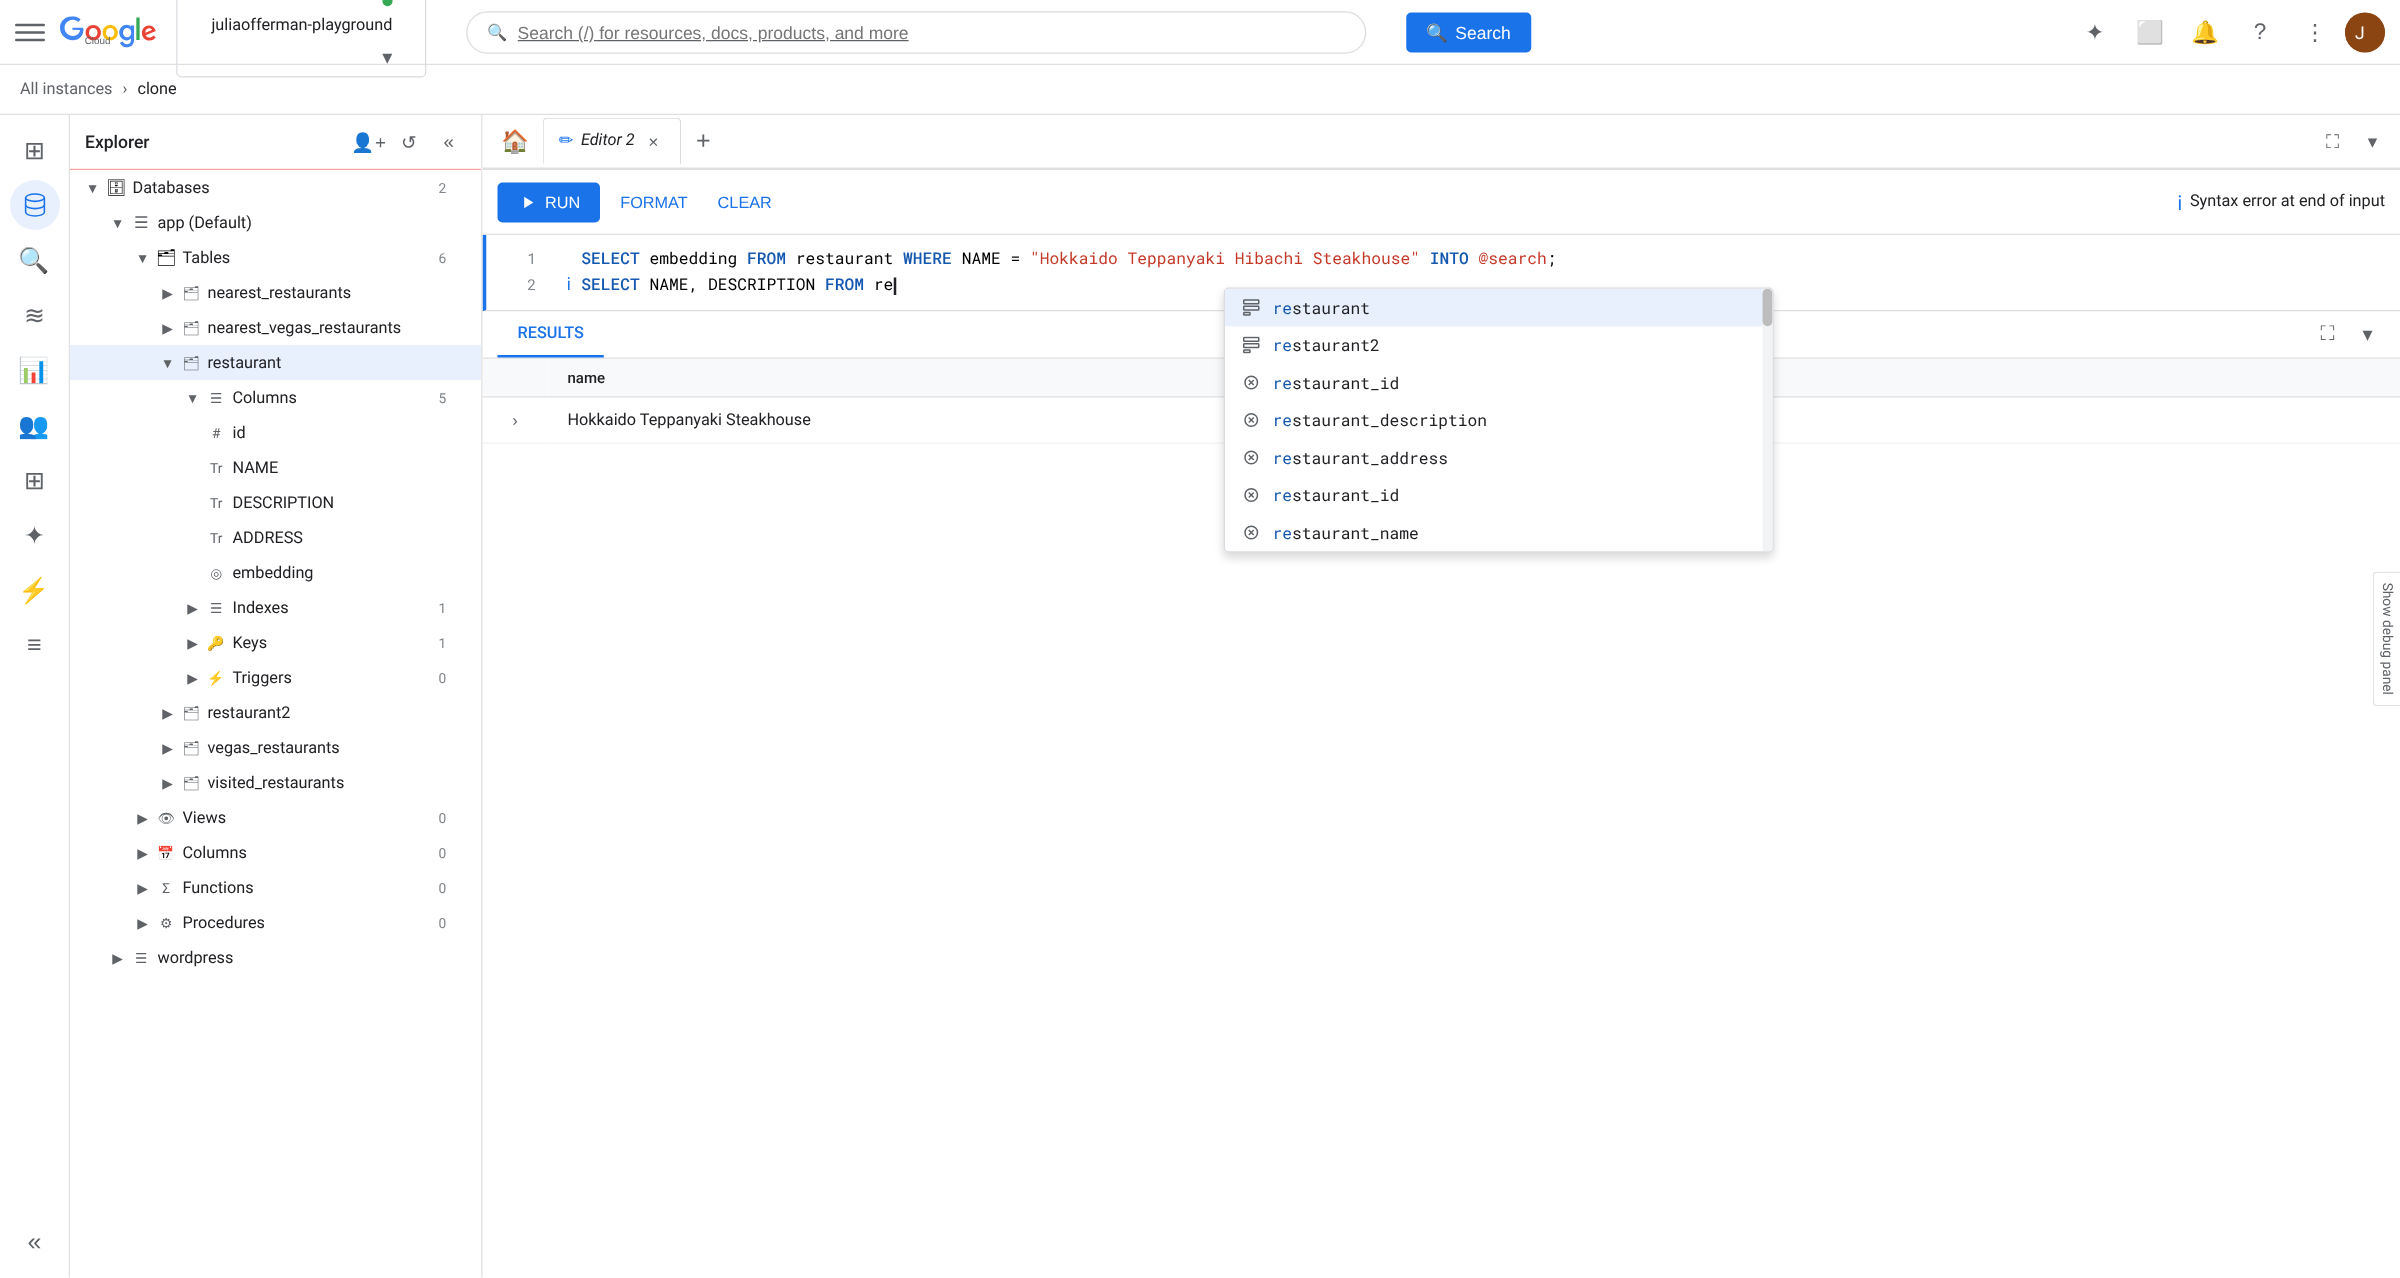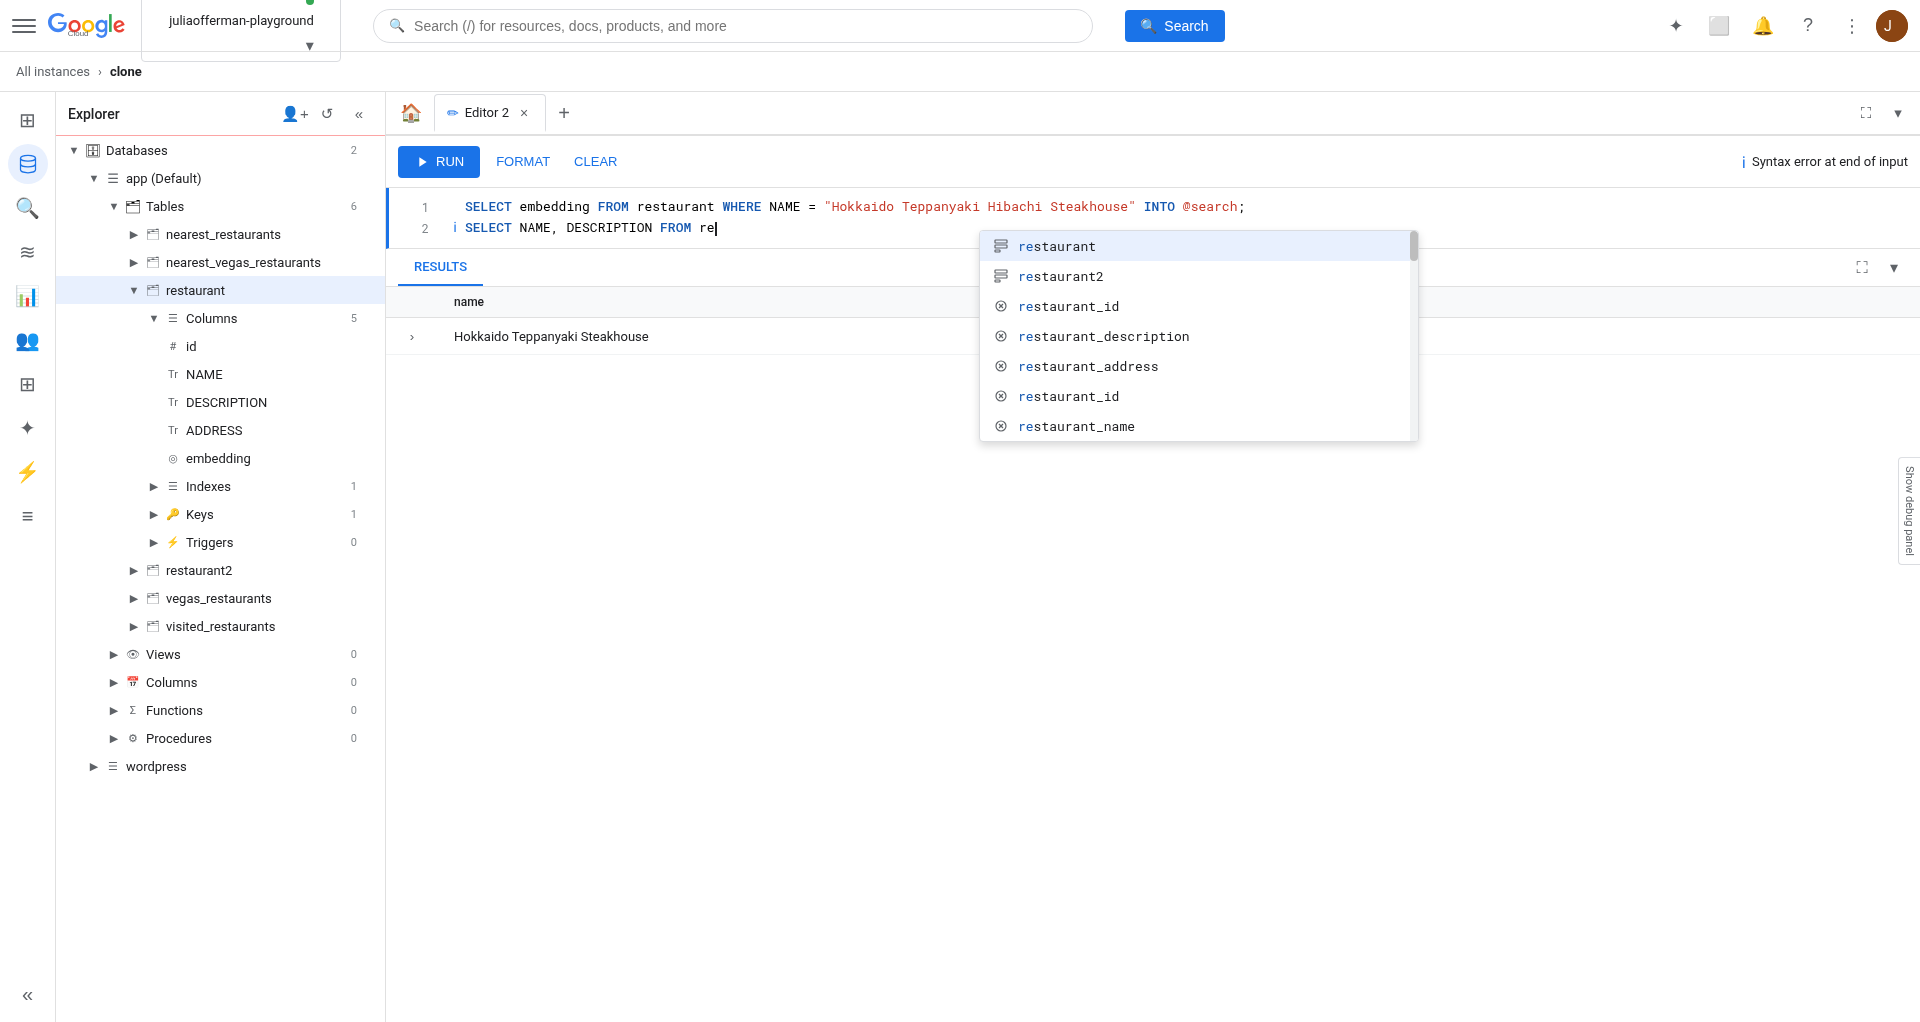--- a/index.html
+++ b/index.html
@@ -29,38 +29,38 @@
       padding: 6px 26px; gap: 8px; cursor: pointer; min-width: 200px; flex-direction: column;
     }
     .project-selector .dot { width: 8px; height: 8px; border-radius: 50%; background: #34a853; }
     .project-name { font-size: 13px; color: #202124; }
     .chevron-down { color: #5f6368; font-size: 16px; }
     .search-bar {
       flex: 1; max-width: 720px; display: flex; align-items: center;
       border: 1px solid #dadce0; border-radius: 24px; padding: 8px 16px; gap: 8px;
       margin: 0 20px;
     }
-    .search-bar input { border: none; outline: none; width: 100%; font-size: 14px; color: #5f6368; background: transparent; }
+    .search-bar input { border: none; outline: none; width: 100%; font-size: 14px; color: #5f6368; background: transparent; text-decoration: underline; }
     .search-btn {
       display: flex; align-items: center; gap: 6px; background: #1a73e8; color: #fff;
       border: none; border-radius: 4px; padding: 8px 16px; cursor: pointer; font-size: 14px;
     }
     .nav-icons { display: flex; align-items: center; gap: 4px; margin-left: auto; }
     .nav-icon-btn { width: 40px; height: 40px; border-radius: 50%; border: none; background: transparent; cursor: pointer; display: flex; align-items: center; justify-content: center; color: #5f6368; font-size: 18px; }
     .avatar { width: 32px; height: 32px; border-radius: 50%; background: #8b4513; display: flex; align-items: center; justify-content: center; cursor: pointer; overflow: hidden; }
 
     
     .breadcrumb-bar {
       position: fixed; top: 52px; left: 0; right: 0; height: 40px;
       background: #fff; border-bottom: 1px solid #e0e0e0;
       display: flex; align-items: center; padding: 0 16px; gap: 8px; z-index: 99;
     }
     .breadcrumb-text { font-size: 13px; color: #5f6368; }
     .breadcrumb-sep { color: #5f6368; }
-    .breadcrumb-current { font-size: 13px; color: #202124; font-weight: bold; }
+    .breadcrumb-current { font-size: 13px; color: #202124; }
 
     
     .left-sidebar {
       position: fixed; top: 92px; left: 0; width: 56px; bottom: 0;
       background: #fff; border-right: 1px solid #e0e0e0;
       display: flex; flex-direction: column; align-items: center;
       padding: 8px 0; gap: 4px; z-index: 98;
     }
     .left-sidebar-icon {
       width: 40px; height: 40px; border-radius: 50%; display: flex; align-items: center;
@@ -109,21 +109,21 @@
       background: #fff; padding: 0 8px; height: 44px;
     }
     .tab-home { width: 36px; height: 36px; border-radius: 4px; border: none; background: transparent; cursor: pointer; display: flex; align-items: center; justify-content: center; color: #5f6368; font-size: 18px; margin-right: 4px; }
     .tab {
       display: flex; align-items: center; gap: 6px; padding: 8px 12px;
       border: 1px solid #dadce0; border-bottom: none; border-radius: 4px 4px 0 0;
       cursor: pointer; background: #fff; margin-right: 4px; height: 38px;
     }
     .tab.active { border-bottom: 2px solid #fff; background: #fff; }
     .tab-icon { color: #1a73e8; font-size: 14px; }
-    .tab-label { font-size: 13px; color: #202124; }
+    .tab-label { font-size: 13px; color: #202124; font-style: italic; }
     .tab-close { width: 18px; height: 18px; border-radius: 50%; border: none; background: transparent; cursor: pointer; color: #5f6368; font-size: 14px; display: flex; align-items: center; justify-content: center; }
     .tab-add { width: 28px; height: 28px; border-radius: 50%; border: none; background: transparent; cursor: pointer; color: #5f6368; font-size: 20px; display: flex; align-items: center; justify-content: center; }
     .tab-bar-spacer { flex: 1; }
     .tab-bar-actions { display: flex; gap: 4px; }
 
     
     .editor-toolbar {
       display: flex; align-items: center; padding: 8px 12px; gap: 8px;
       border-bottom: 1px solid #e0e0e0; background: #fff; height: 52px;
     }

